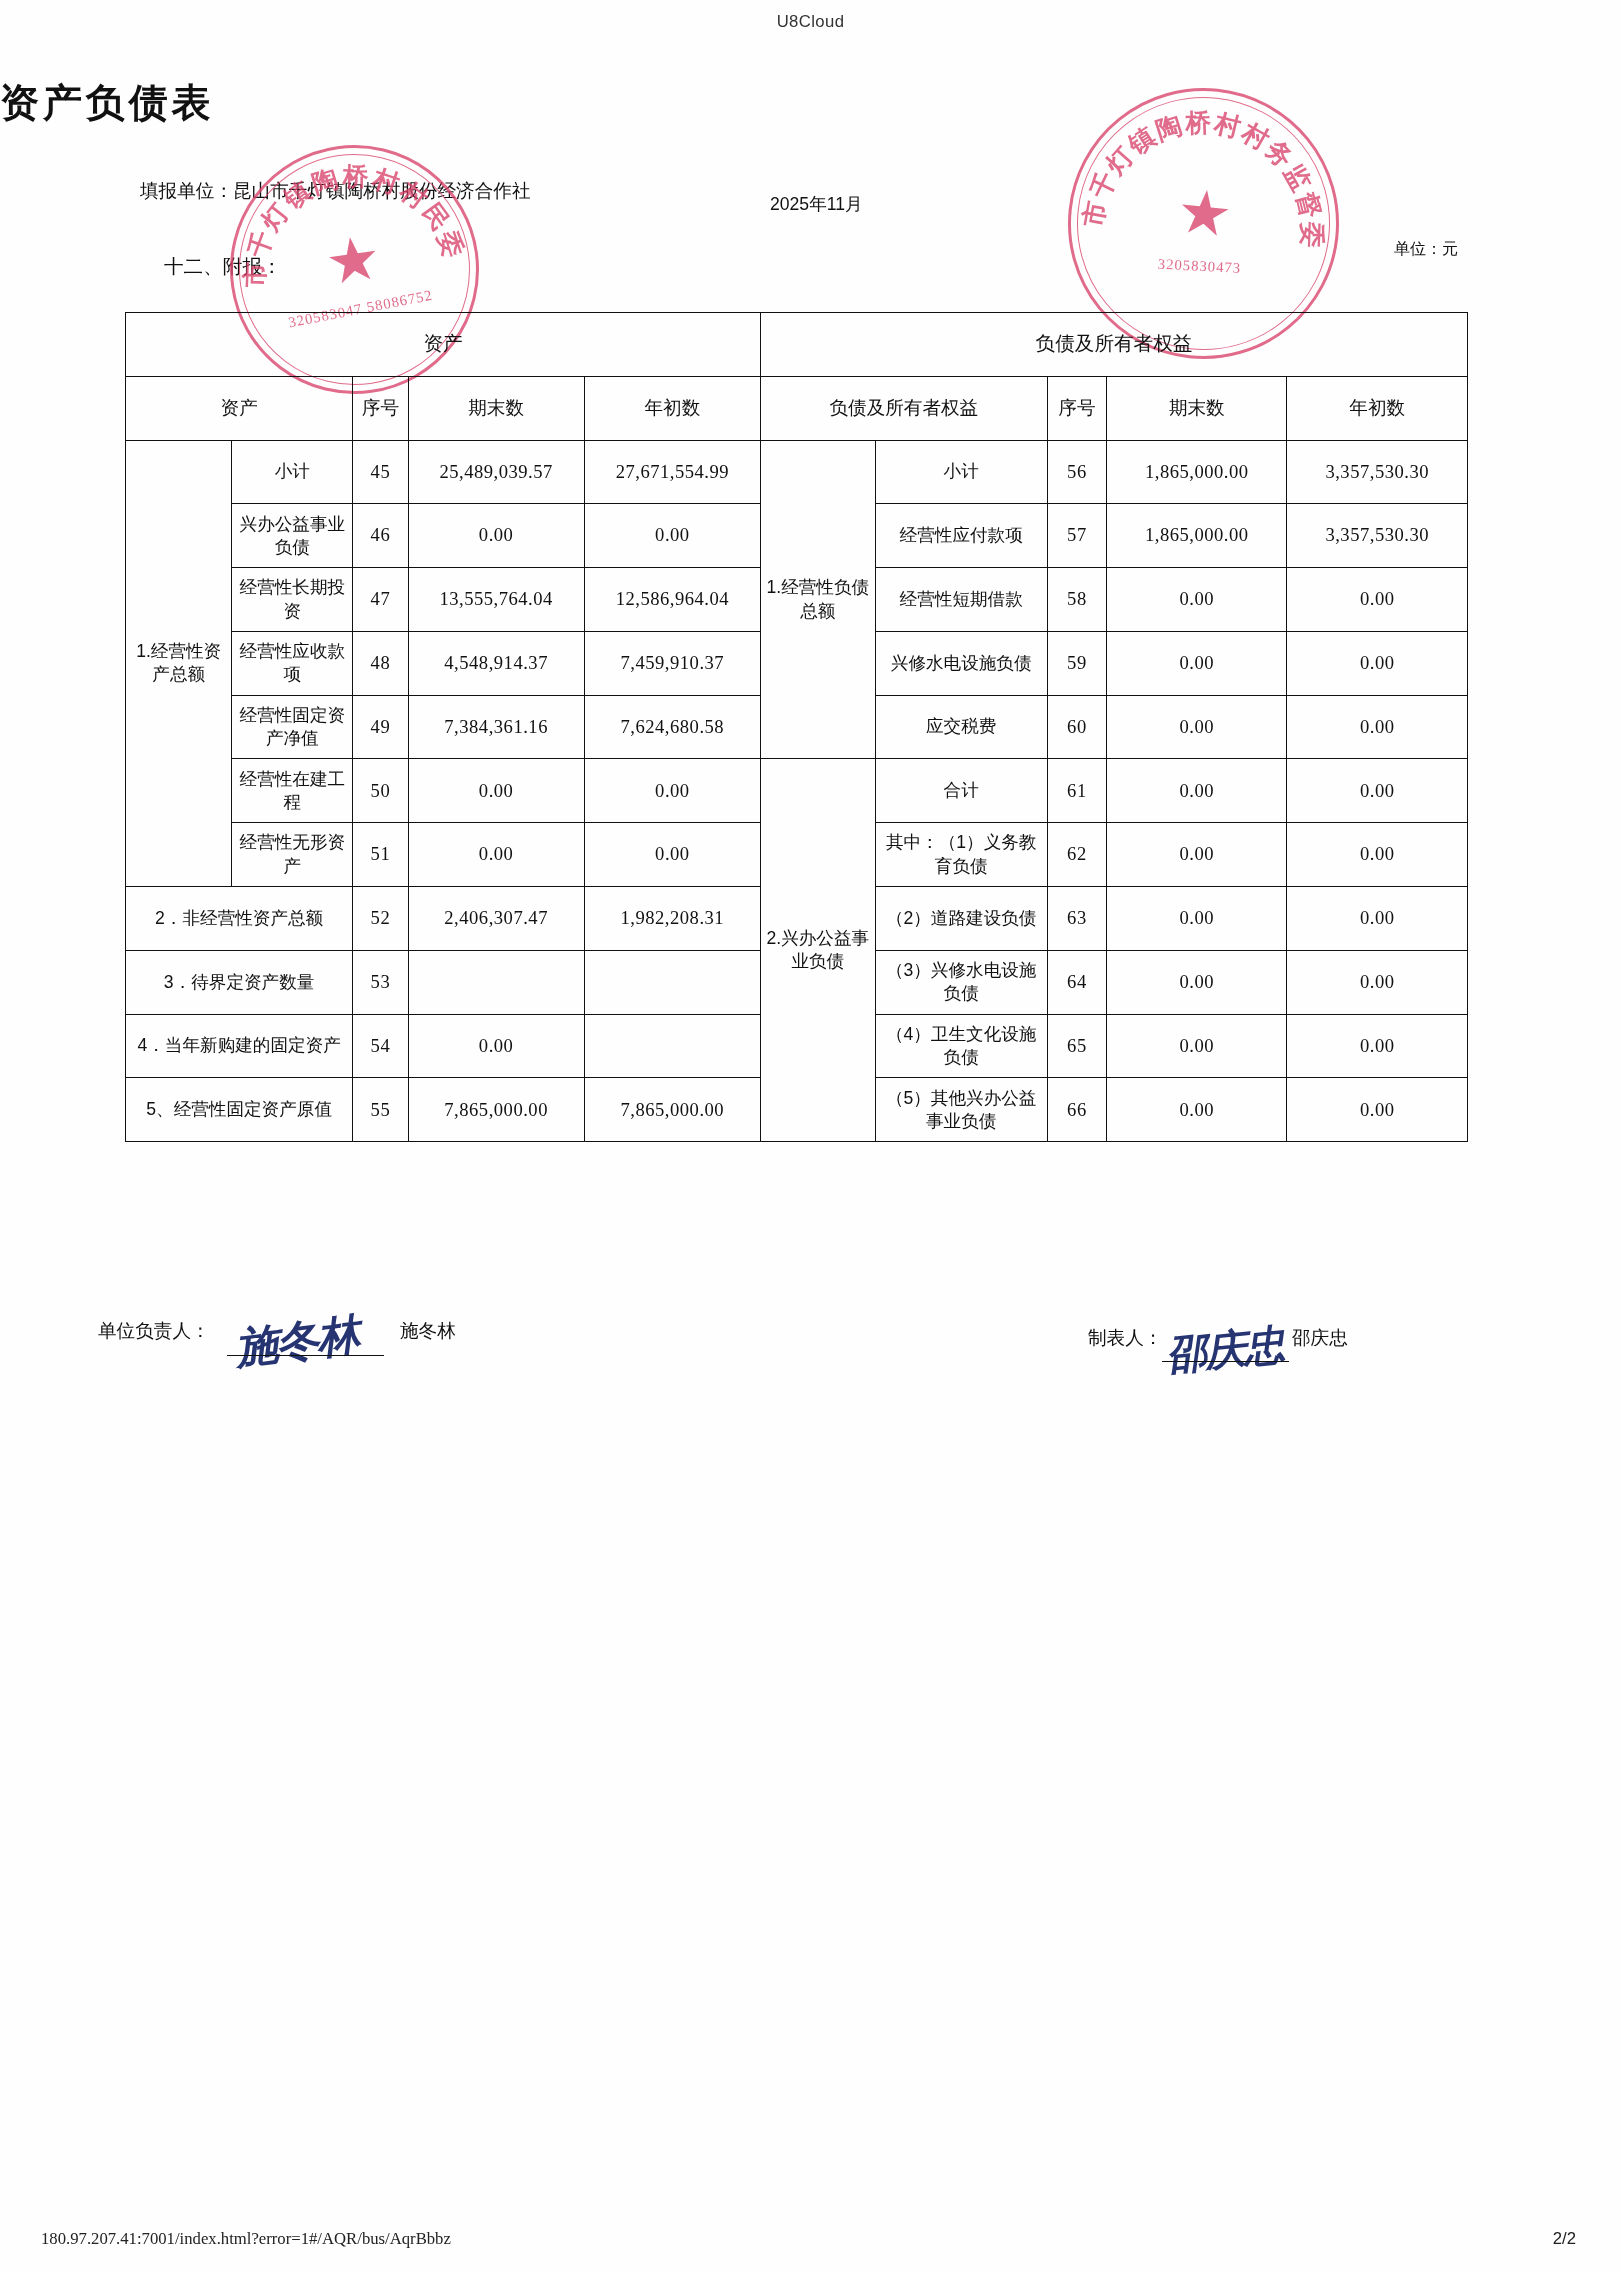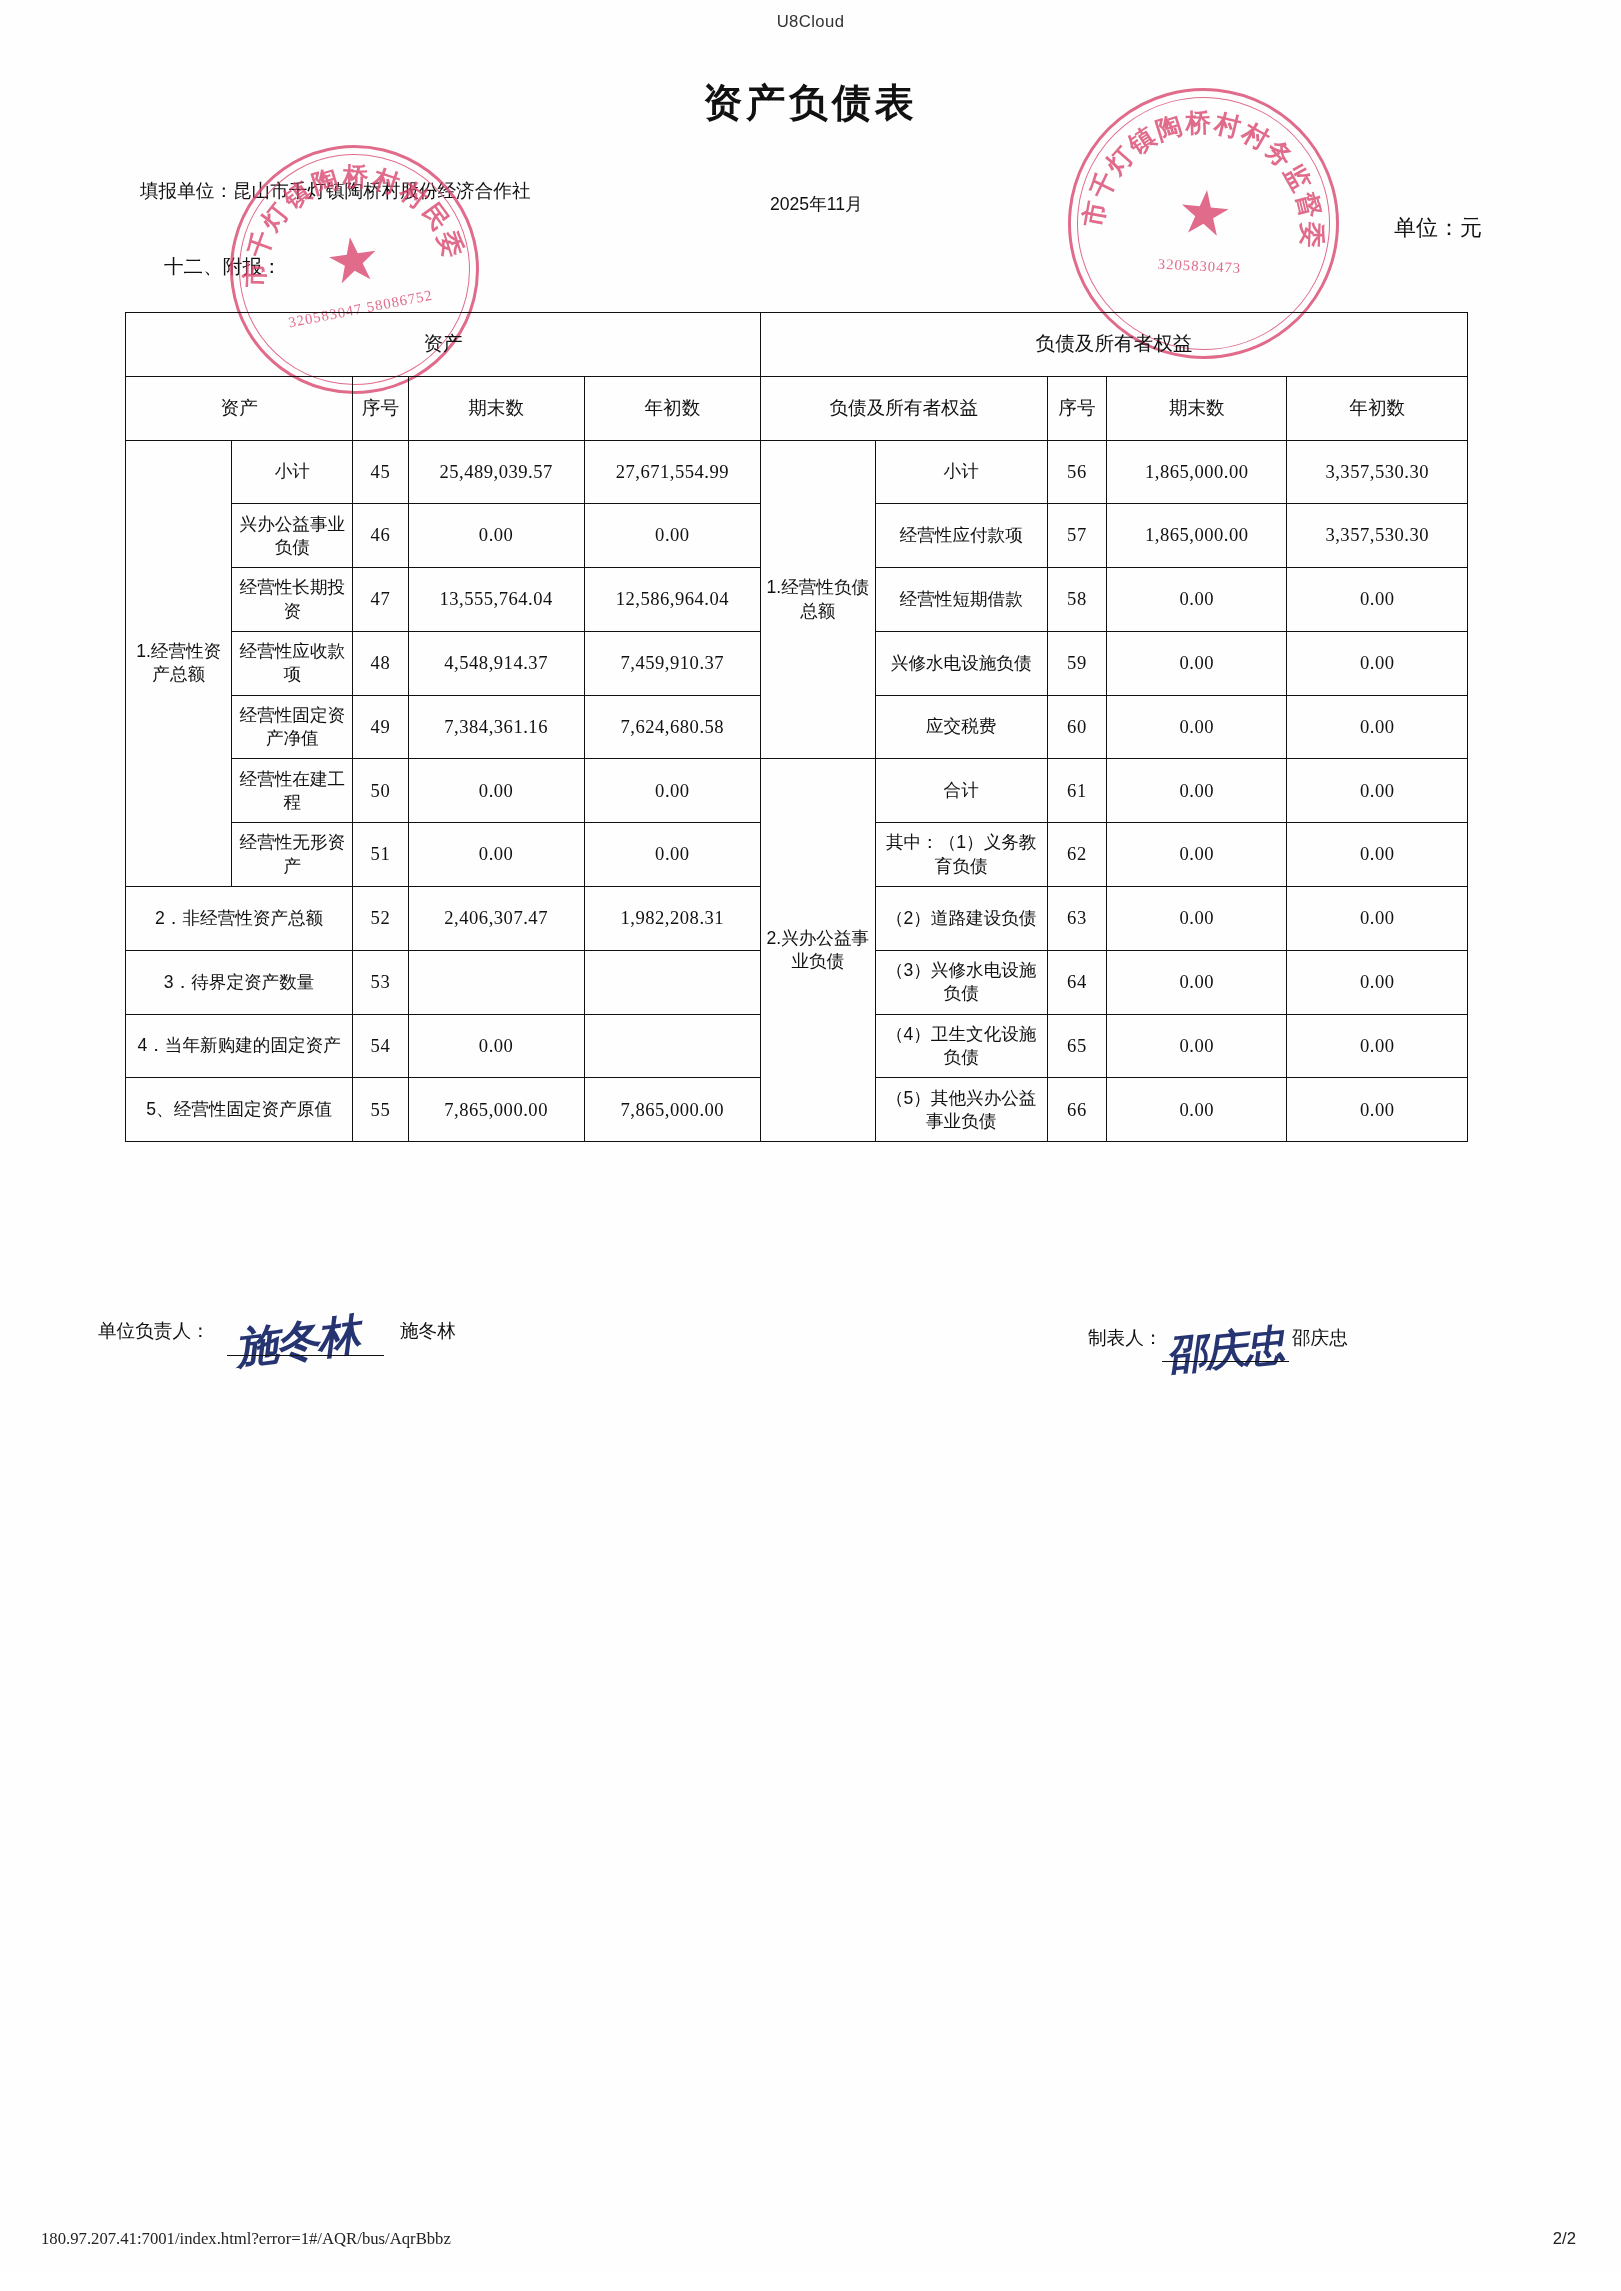--- a/index.html
+++ b/index.html
@@ -31,21 +31,20 @@
     text-align: center;
     font-size: 16.7px;
     color: #333;
     letter-spacing: 0.4px;
   }
   .doc-title {
     position: absolute;
     top: 76px;
     left: 0;
     width: 1621px;
-    text-align: center;
     font-size: 39px;
     font-weight: 700;
     letter-spacing: 3.9px;
     color: #111;
   }
   .fill-unit {
     position: absolute;
     top: 178px;
     left: 140px;
     font-size: 18.6px;
@@ -54,23 +53,23 @@
   }
   .period {
     position: absolute;
     top: 192px;
     left: 770px;
     font-size: 17.6px;
     color: #111;
   }
   .unit-yuan {
     position: absolute;
-    top: 213px;
+    top: 239px;
     left: 1394px;
-    font-size: 22px;
+    font-size: 16px;
     color: #111;
   }
   .section-note {
     position: absolute;
     top: 253px;
     left: 164px;
     font-size: 19.6px;
     color: #111;
   }
 

